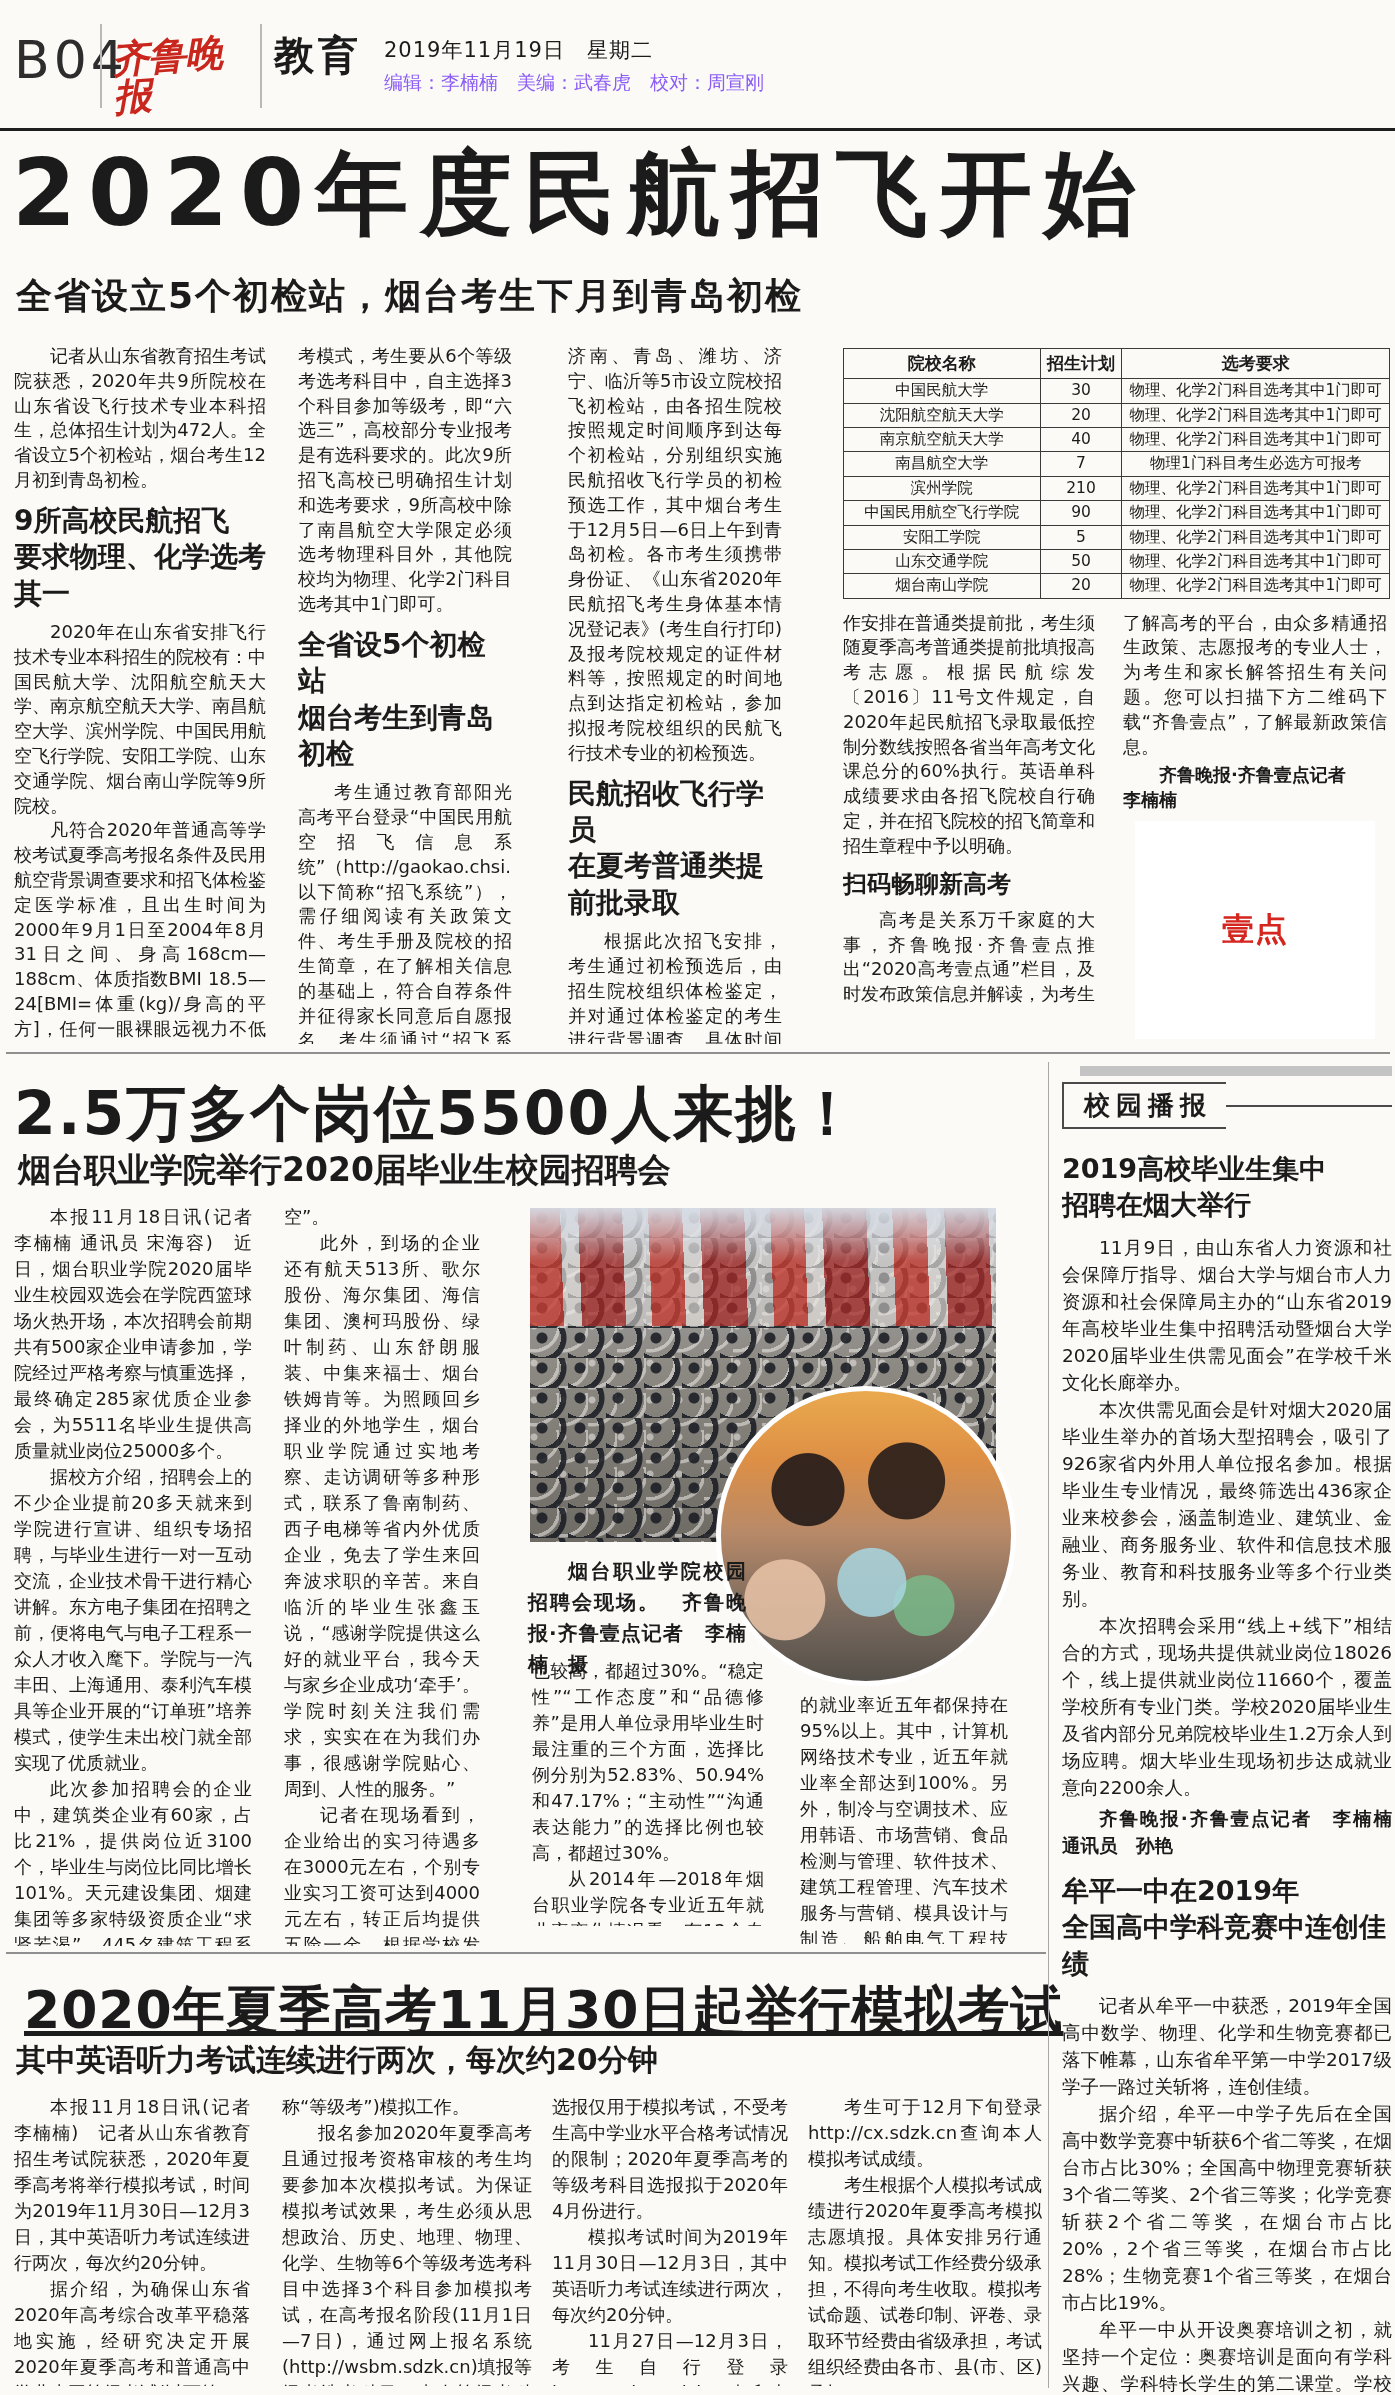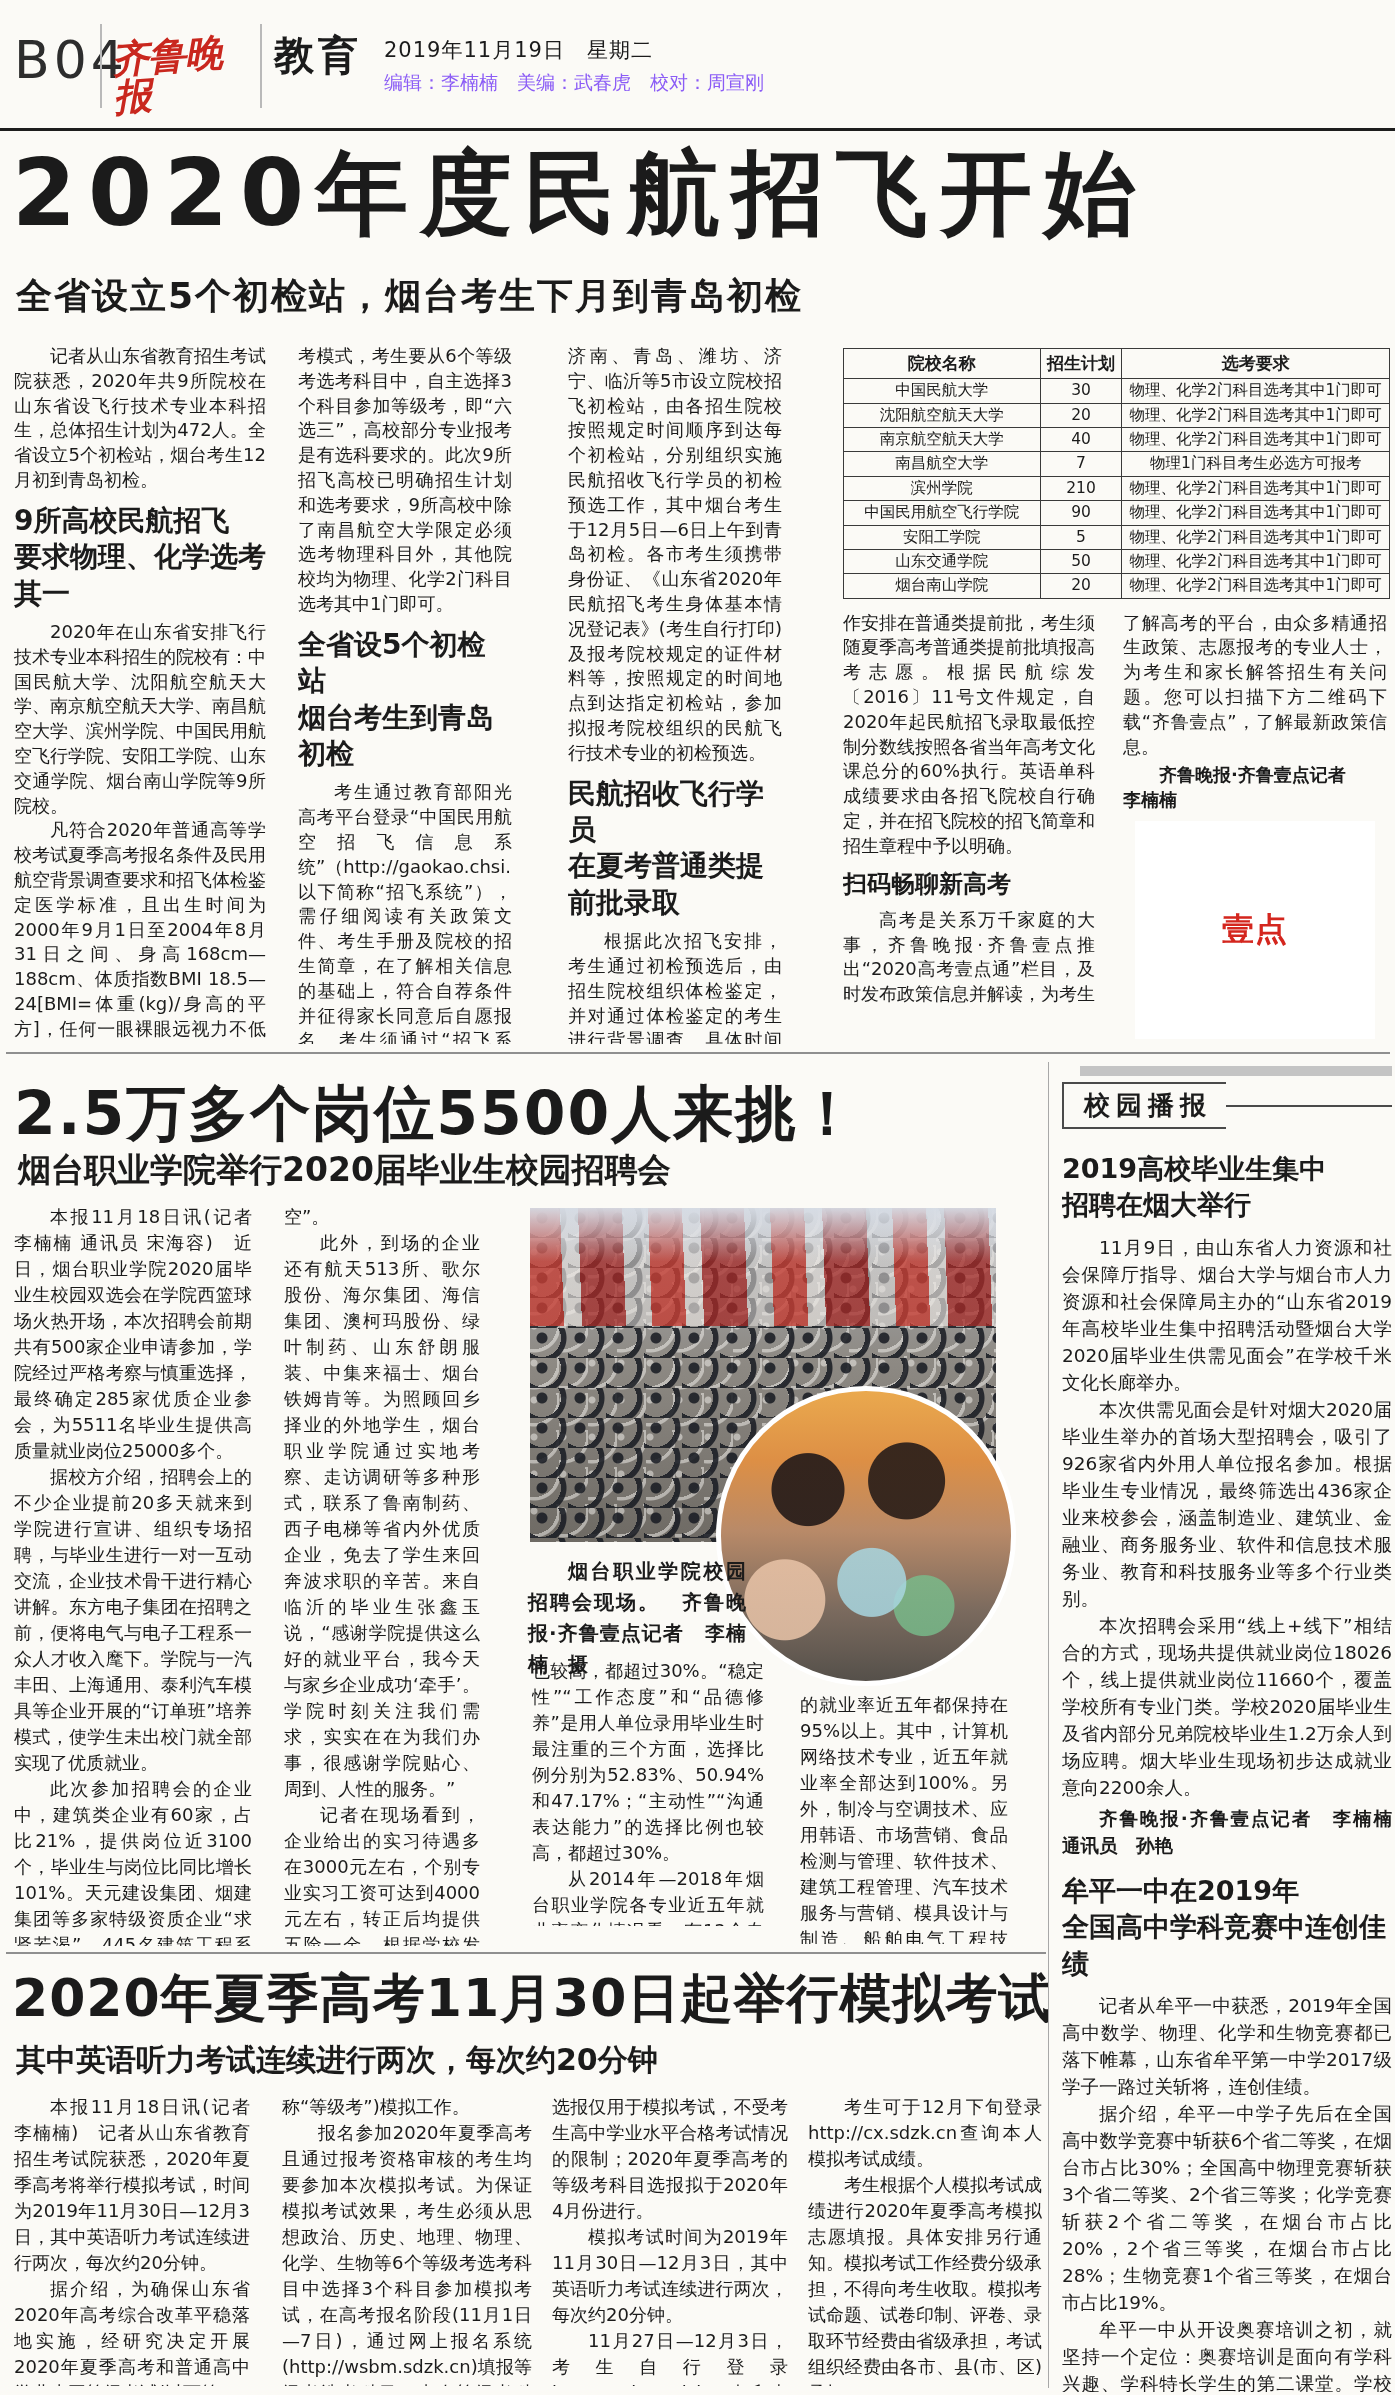--- a/index.html
+++ b/index.html
@@ -71,21 +71,21 @@
     border:5px solid #fff;box-sizing:border-box;overflow:hidden;
     background:
       radial-gradient(circle at 30% 34%, rgba(43,31,27,.95) 0 36px, transparent 37px),
       radial-gradient(circle at 64% 31%, rgba(48,34,27,.95) 0 38px, transparent 39px),
       radial-gradient(circle at 52% 66%, rgba(168,214,224,.85) 0 34px, transparent 35px),
       radial-gradient(circle at 70% 74%, rgba(120,190,140,.8) 0 30px, transparent 31px),
       radial-gradient(circle at 22% 72%, rgba(233,196,168,.85) 0 40px, transparent 41px),
       linear-gradient(180deg,#eaa94e 0%,#dd8f45 24%,#b98a68 48%,#7a6a5e 76%,#55504a 100%);}
   .a2-caption{position:absolute;left:528px;top:1556px;width:218px;font-size:20px;font-weight:700;line-height:1.55;text-align:justify;text-indent:2em;}
   
-  .a3-headline{position:absolute;left:12px;top:1964px;margin:0;font-size:52px;font-weight:900;letter-spacing:1px;white-space:nowrap;}
+  .a3-headline{position:absolute;left:12px;top:1964px;margin:12px;font-size:52px;font-weight:900;letter-spacing:1px;white-space:nowrap;text-decoration:underline;}
   .a3-subhead{position:absolute;left:16px;top:2040px;font-size:30px;font-weight:700;}
   .a3col{font-size:18px;line-height:26px;}
   .a3c1{left:14px;top:2094px;width:236px;height:292px;}
   .a3c2{left:282px;top:2094px;width:250px;height:292px;}
   .a3c3{left:552px;top:2094px;width:236px;height:292px;}
   .a3c4{left:808px;top:2094px;width:234px;height:292px;}
   
   .sidebar{position:absolute;left:1062px;top:1062px;width:330px;height:1330px;overflow:hidden;}
   .sb-bar{height:10px;background:#c4c4c4;margin:4px 0 0 18px;}
   .sb-titlerow{display:flex;align-items:center;margin-top:6px;}

